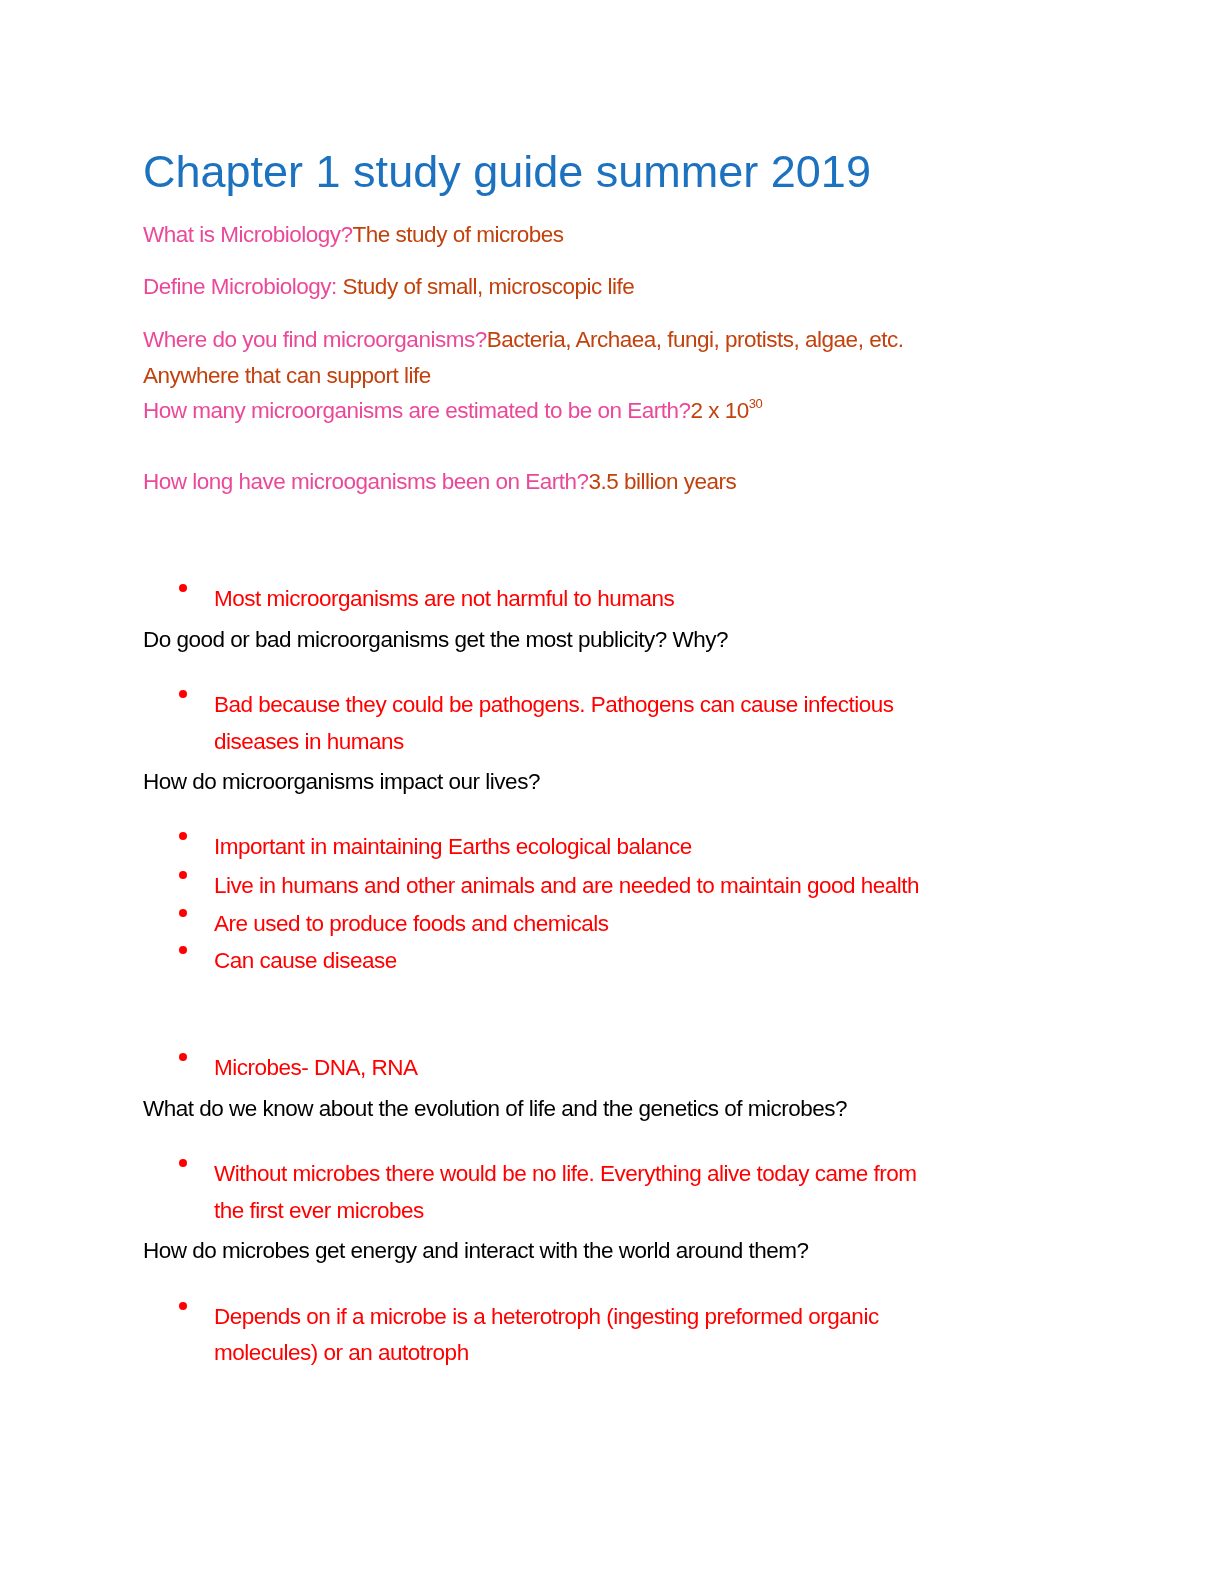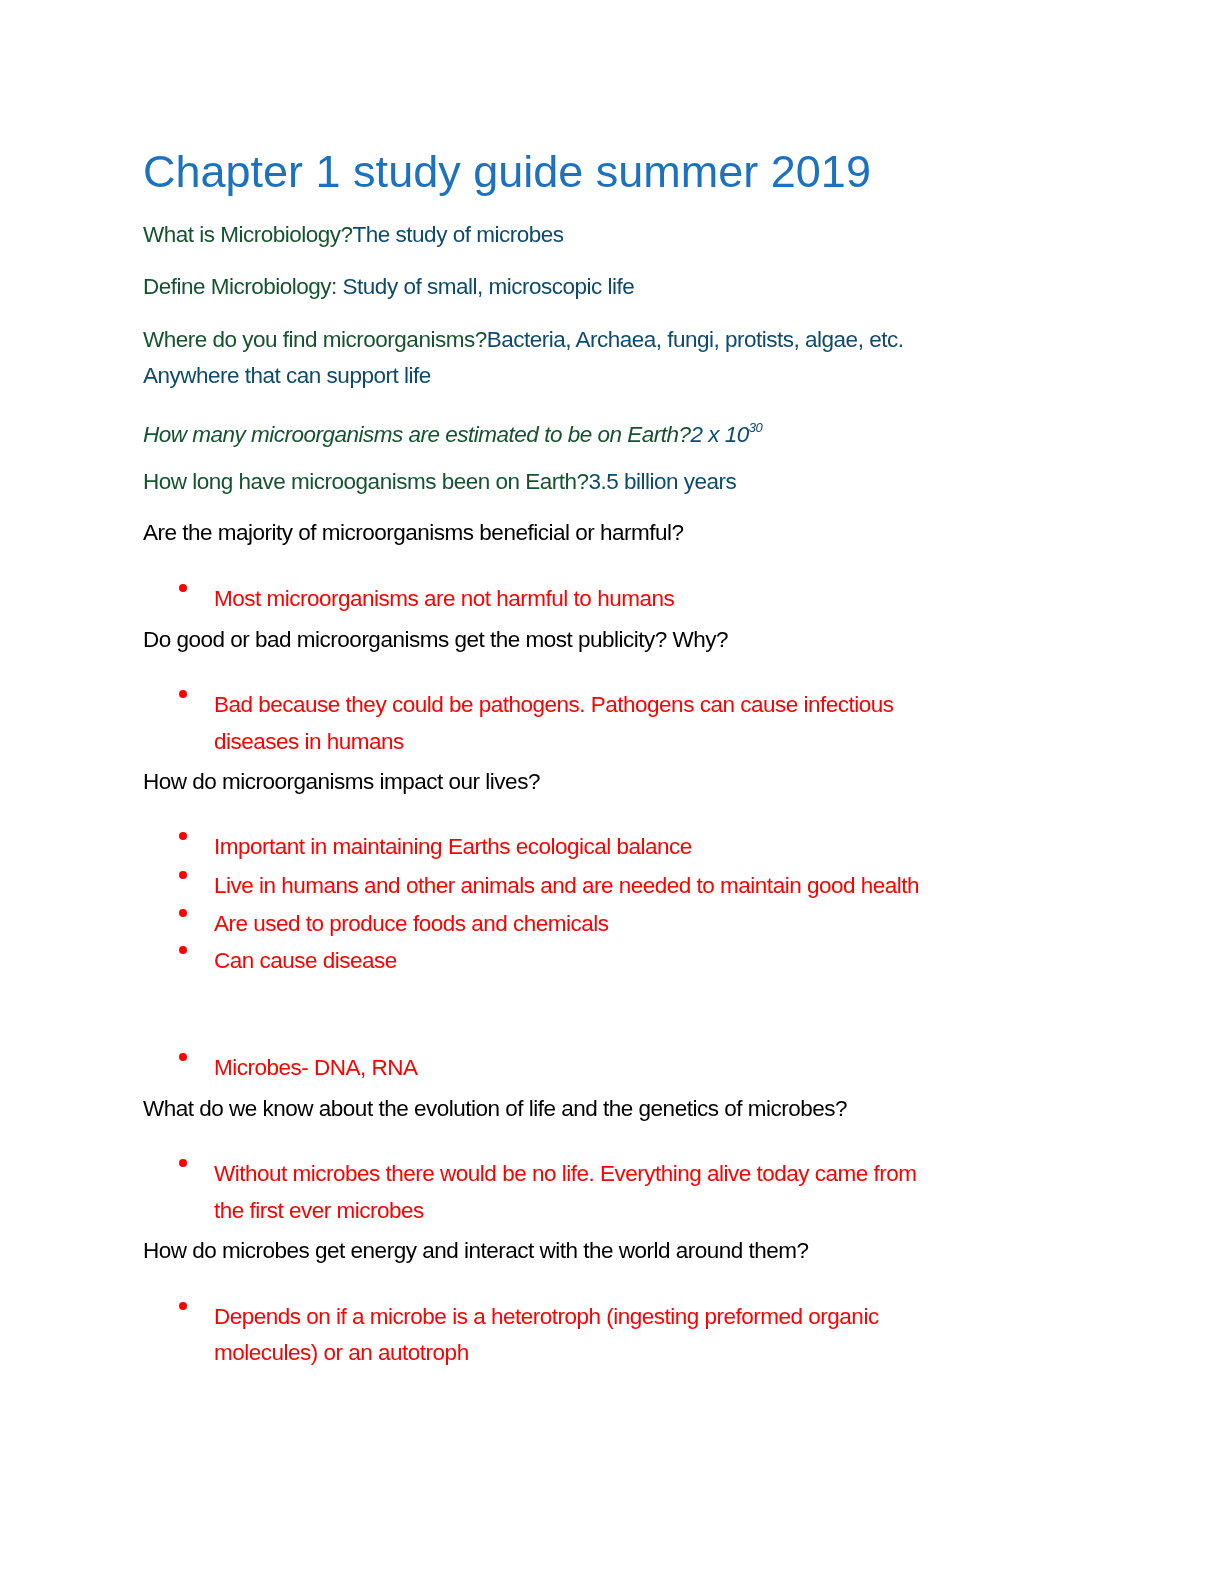--- a/index.html
+++ b/index.html
@@ -9,22 +9,22 @@
     position: absolute; left: 143px; top: 142px;
     font-family: "Liberation Sans", sans-serif; font-size: 45px; color: #1d72c0;
     line-height: 60px; white-space: nowrap; margin: 0; font-weight: normal;
   }
   .line {
     position: absolute; left: 143px;
     font-family: "Liberation Sans", sans-serif; font-size: 22.5px;
     line-height: 30px; white-space: nowrap; color: #000000;
     letter-spacing: -0.5px;
   }
-  .q { color: #14532d; margin-top: 17px; }
-  .a { color: #0c4a6e; }
+  .q { color: #ec4899; margin-top: 17px; }
+  .a { color: #c2410c; }
   .sup { font-size: 13px; position: relative; top: -10px; }
   .bullet-row { position: absolute; left: 143px; font-family: "Liberation Sans", sans-serif; font-size: 22.5px; line-height: 30px; color: #ff0000; letter-spacing: -0.5px; white-space: nowrap; }
   .bullet-dot {
     position: absolute; left: 36px; top: 12px; width: 8px; height: 8px;
     border-radius: 50%; background: #ff0000;
   }
   .bullet-text { position: absolute; left: 71px; top: 12px; }
 </style>
 </head>
 <body>
@@ -41,29 +41,28 @@
     <span class="q">Define Microbiology: </span><span class="a">Study of small, microscopic life</span>
   </div>
 
   <div class="line" style="top:361px;">
     <span class="a">Anywhere that can support life</span>
   </div>
   <div class="line" style="top:325px;">
     <span class="q">Where do you find microorganisms?</span><span class="a">Bacteria, Archaea, fungi, protists, algae, etc.</span>
   </div>
 
-  <div class="line" style="top:420px;font-style:italic;">
+  <div class="line" style="top:396px;">
     <span class="q">How many microorganisms are estimated to be on Earth?</span><span class="a">2 x 10</span><span class="a sup">30</span>
   </div>
 
   <div class="line" style="top:467px;">
     <span class="q">How long have microoganisms been on Earth?</span><span class="a">3.5 billion years</span>
   </div>
 
-  <div class="line" style="top:518px;">Are the majority of microorganisms beneficial or harmful?</div>
   <div class="bullet-row" style="top:572px;">
     <span class="bullet-dot"></span>
     <span class="bullet-text">Most microorganisms are not harmful to humans</span>
   </div>
 
   <div class="line" style="top:625px;">Do good or bad microorganisms get the most publicity? Why?</div>
   <div class="bullet-row" style="top:678px;">
     <span class="bullet-dot"></span>
     <span class="bullet-text">Bad because they could be pathogens. Pathogens can cause infectious</span>
   </div>

